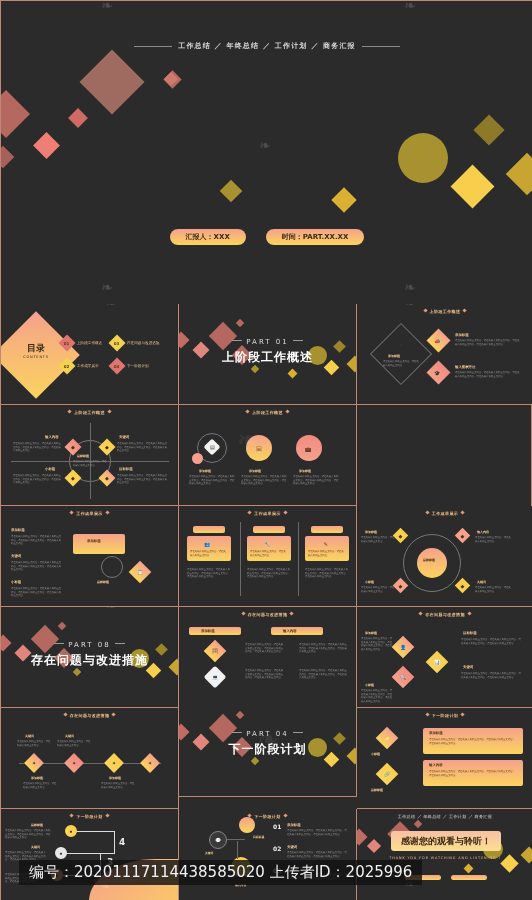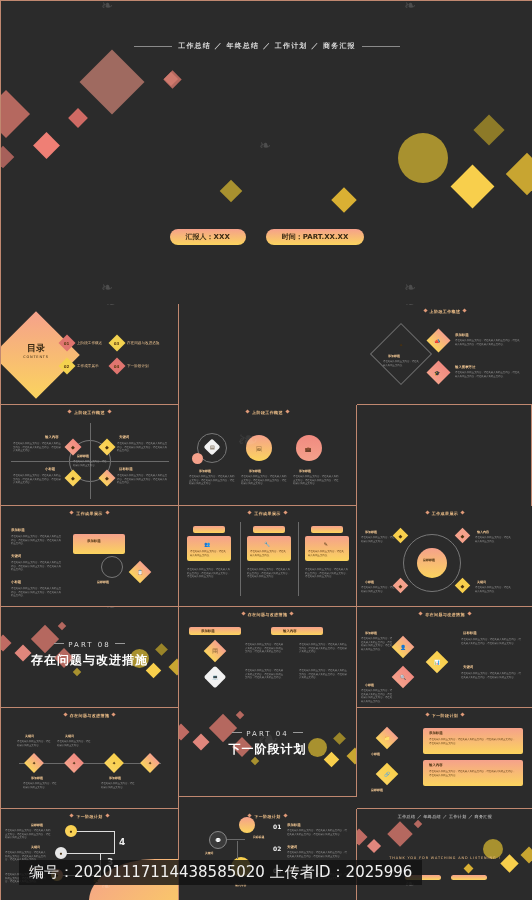--- a/index.html
+++ b/index.html
@@ -177,20 +177,37 @@
       </div>
       <div class="toc-item" style="left:110px;top:56px;">
         <span class="toc-num" style="background:#e0756f;">
             <span>04</span>
           </span>
         <span class="toc-tx">下一阶段计划</span>
       </div>
       <div class="wm" style="left:105px;top:-8px;font-size:12px;">❧</div>
     </div>
 
+    <div class="cell" style="left:178px;top:0;width:178px;height:101px;">
+      <div class="sq" style="left:34px;top:22px;width:20px;height:20px;background:#b5685f;"></div>
+      <div class="sq" style="left:58px;top:16px;width:6px;height:6px;background:#b5685f;"></div>
+      <div class="sq" style="left:16px;top:40px;width:12px;height:12px;background:#e0867c;"></div>
+      <div class="sq" style="left:-4px;top:30px;width:12px;height:12px;background:#c06b63;"></div>
+      <div class="sq" style="left:56px;top:44px;width:14px;height:14px;background:#b5685f;"></div>
+      <div class="ci" style="left:129px;top:42px;width:19px;height:19px;background:#a8912f;"></div>
+      <div class="sq" style="left:156px;top:38px;width:9px;height:9px;background:#9a8529;"></div>
+      <div class="sq" style="left:147px;top:58px;width:11px;height:11px;background:#f8cf4c;"></div>
+      <div class="sq" style="left:170px;top:54px;width:12px;height:12px;background:#c8a531;"></div>
+      <div class="sq" style="left:73px;top:62px;width:6px;height:6px;background:#a8912f;"></div>
+      <div class="sq" style="left:110px;top:66px;width:7px;height:7px;background:#d9b033;"></div>
+      <div class="sec-part">
+        <span class="hr"></span><span>PART 01</span><span class="hr"></span>
+      </div>
+      <div class="sec-title">上阶段工作概述</div>
+    </div>
 
     <div class="cell last-col" style="left:356px;top:0;width:176px;height:101px;">
       <div class="mini-hd">
         <span class="dia"></span><span>上阶段工作概述</span><span class="dia"></span>
       </div>
       <div class="diaout" style="left:22px;top:28px;width:44px;height:44px;"></div>
       <div class="ico" style="left:39px;top:36px;width:10px;height:10px;">
           <i>✦</i>
         </div>
       <div class="htx" style="left:31px;top:50px;font-size:3px;">添加标题</div>
@@ -535,20 +552,23 @@
     <div class="cell last-col" style="left:356px;top:505px;width:176px;height:91px;border-bottom:none;">
       <div class="sq" style="left:34px;top:16px;width:18px;height:18px;background:#b5685f;"></div>
       <div class="sq" style="left:12px;top:32px;width:10px;height:10px;background:#e0867c;"></div>
       <div class="sq" style="left:-4px;top:22px;width:12px;height:12px;background:#c06b63;"></div>
       <div class="sq" style="left:58px;top:12px;width:6px;height:6px;background:#b5685f;"></div>
       <div class="ci" style="left:126px;top:30px;width:20px;height:20px;background:#a8912f;"></div>
       <div class="sq" style="left:146px;top:48px;width:13px;height:13px;background:#f8cf4c;"></div>
       <div class="sq" style="left:166px;top:40px;width:12px;height:12px;background:#c8a531;"></div>
       <div class="sq" style="left:108px;top:56px;width:7px;height:7px;background:#d9b033;"></div>
       <div class="mini-hd" style="color:#aaa;">工作总结 ／ 年终总结 ／ 工作计划 ／ 商务汇报</div>
+      <div class="tybox" style="left:34px;top:22px;width:110px;height:20px;">
+        <span class="tytx">感谢您的观看与聆听！</span>
+      </div>
       <div class="tysub" style="top:47px;">THANK YOU FOR WATCHING AND LISTENING !</div>
       <div class="minipill" style="left:48px;top:66px;width:36px;"></div>
       <div class="minipill" style="left:94px;top:66px;width:36px;"></div>
       <div class="wm" style="left:48px;top:68px;font-size:12px;">❧</div>
     </div>
   </div>
 
   <div class="footer-id">编号：20201117114438585020 上传者ID：2025996</div>
 
 </div>

